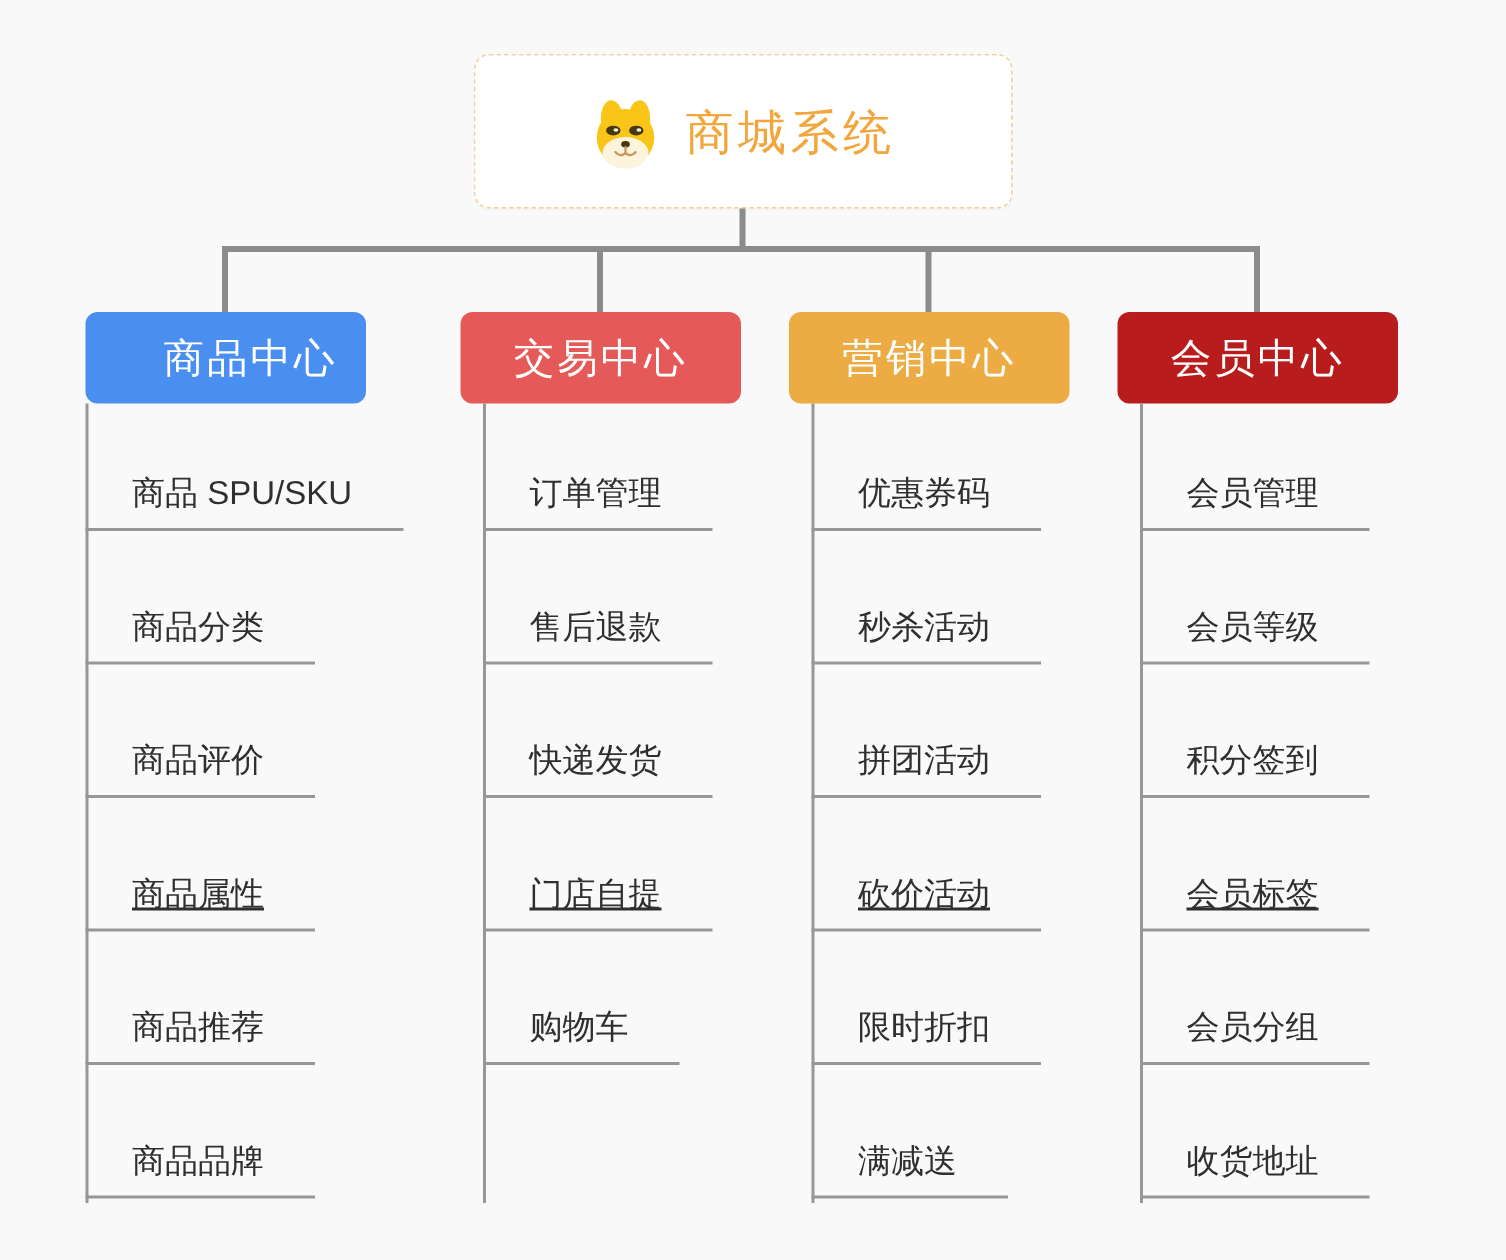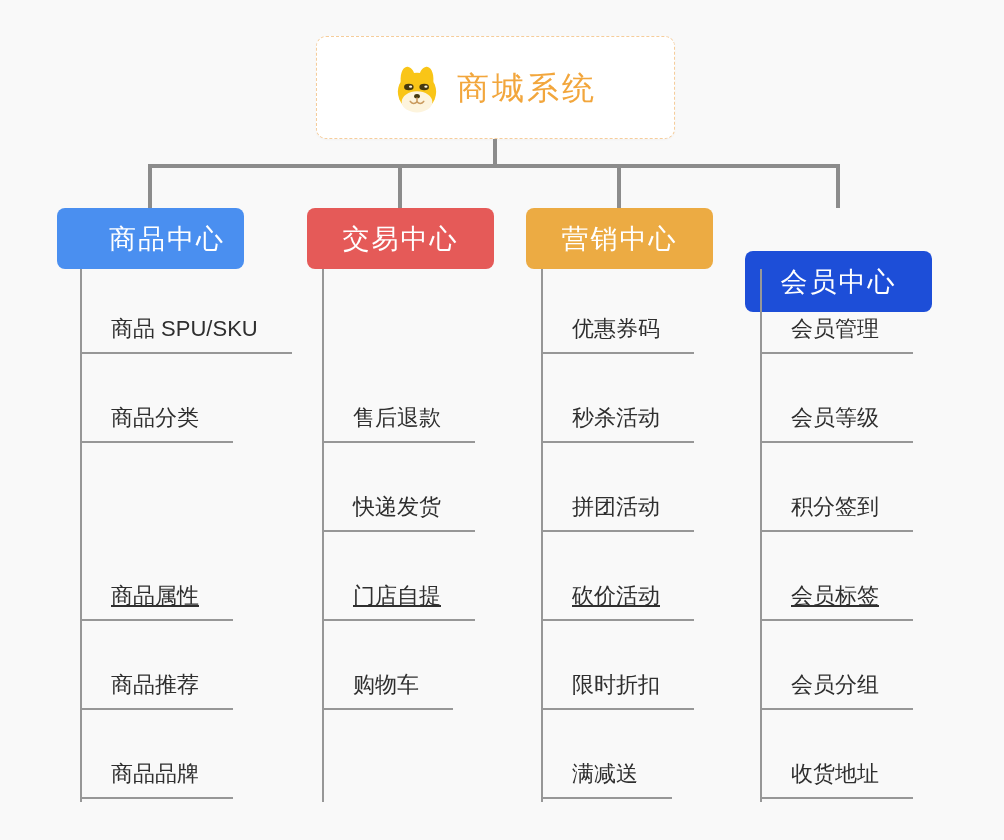--- a/index.html
+++ b/index.html
@@ -46,21 +46,21 @@
     display:flex;align-items:center;justify-content:center;
     box-sizing:border-box;white-space:nowrap;
   }
   .branch-box.b1{left:57px;}
   .branch-box.b2{left:307px;}
   .branch-box.b3{left:526px;}
   .branch-box.b4{left:745px;}
 
   
   .branch-col{position:absolute;top:269px;width:260px;height:540px;}
-  .branch-col.c1{left:80px;}
+  .branch-col.c1{left:57px;}
   .branch-col.c2{left:322px;}
   .branch-col.c3{left:541px;}
   .branch-col.c4{left:760px;}
   .vline{
     position:absolute;left:0;top:0;width:2px;height:533px;
     background:#979797;
   }
   .leaf{
     position:absolute;left:0;display:inline-block;white-space:nowrap;
     font-size:22px;line-height:26px;color:#2f2f2f;
@@ -99,33 +99,35 @@
   <div class="conn conn-stub" style="background: rgb(140, 140, 140);"></div>
   <div class="conn conn-h" style="background: rgb(140, 140, 140);"></div>
   <div class="conn conn-drop d1" style="background: rgb(140, 140, 140);"></div>
   <div class="conn conn-drop d2" style="background: rgb(140, 140, 140);"></div>
   <div class="conn conn-drop d3" style="background: rgb(140, 140, 140);"></div>
   <div class="conn conn-drop d4" style="background: rgb(140, 140, 140);"></div>
 
   <div class="branch-box b1" style="background: rgb(74, 143, 240); padding-left: 33px;">商品中心</div>
   <div class="branch-box b2" style="background: rgb(229, 90, 88);">交易中心</div>
   <div class="branch-box b3" style="background: rgb(236, 171, 67);">营销中心</div>
-  <div class="branch-box b4" style="background: #1d4ed8; margin-top: 43px;">会员中心</div>
+  <div class="branch-box b4" style="background: #b91c1c;">会员中心</div>
 
   <div class="branch-col c1">
     <div class="vline" style="background: rgb(151, 151, 151);"></div>
     <div class="leaf r1" style="border-color: rgb(151, 151, 151);">商品 SPU/SKU</div>
     <div class="leaf r2" style="border-color: rgb(151, 151, 151);">商品分类</div>
+    <div class="leaf r3" style="border-color: rgb(151, 151, 151);">商品评价</div>
     <div class="leaf r4" style="border-color: rgb(151, 151, 151);">商品属性</div>
     <div class="leaf r5" style="border-color: rgb(151, 151, 151);">商品推荐</div>
     <div class="leaf r6" style="border-color: rgb(151, 151, 151);">商品品牌</div>
   </div>
 
   <div class="branch-col c2">
     <div class="vline" style="background: rgb(151, 151, 151);"></div>
+    <div class="leaf r1" style="border-color: rgb(151, 151, 151);">订单管理</div>
     <div class="leaf r2" style="border-color: rgb(151, 151, 151);">售后退款</div>
     <div class="leaf r3" style="border-color: rgb(151, 151, 151);">快递发货</div>
     <div class="leaf r4" style="border-color: rgb(151, 151, 151);">门店自提</div>
     <div class="leaf r5" style="border-color: rgb(151, 151, 151);">购物车</div>
   </div>
 
   <div class="branch-col c3">
     <div class="vline" style="background: rgb(151, 151, 151);"></div>
     <div class="leaf r1" style="border-color: rgb(151, 151, 151);">优惠券码</div>
     <div class="leaf r2" style="border-color: rgb(151, 151, 151);">秒杀活动</div>

